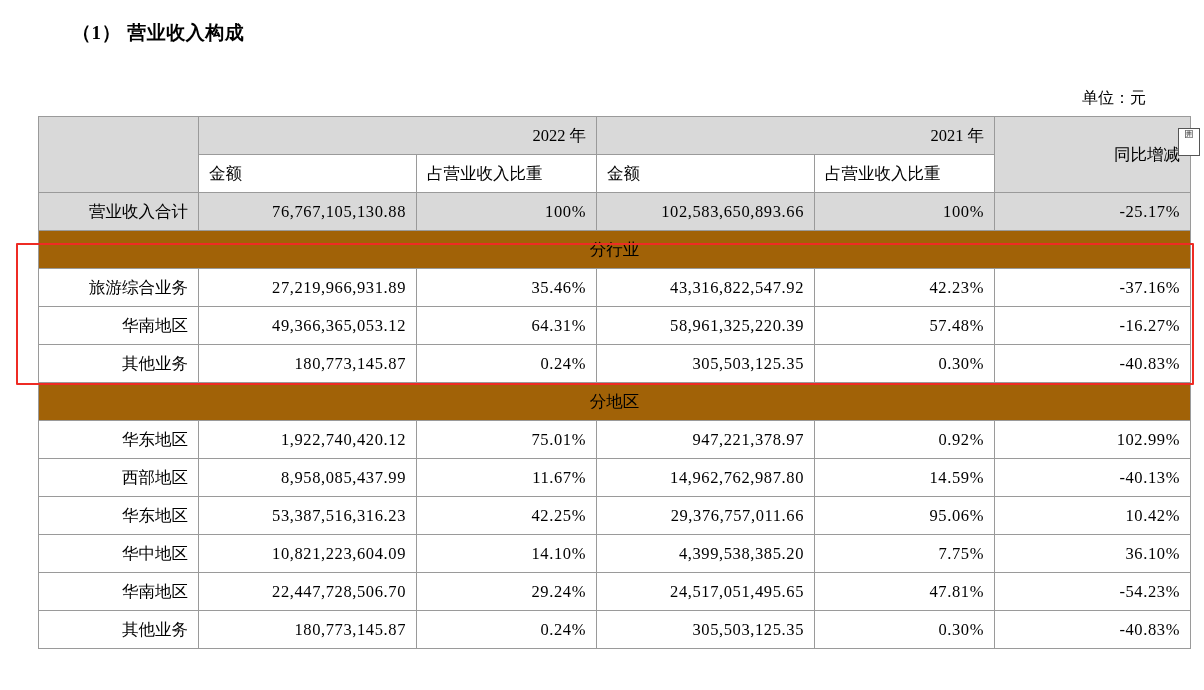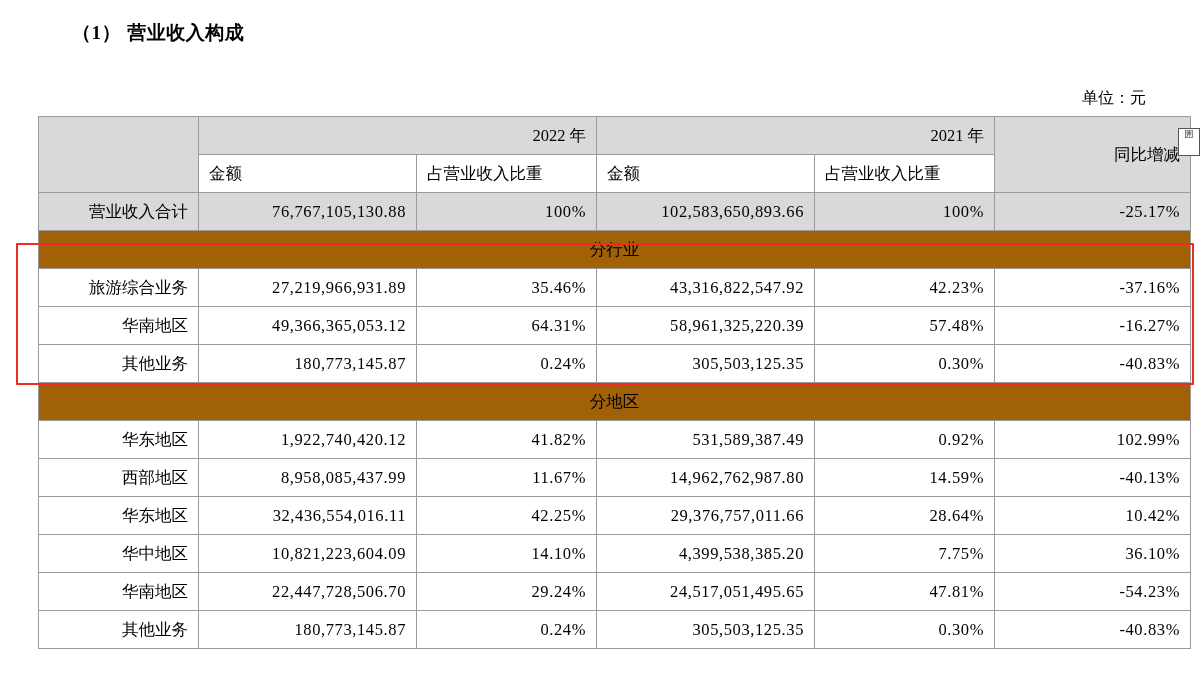--- a/index.html
+++ b/index.html
@@ -186,39 +186,39 @@
           <td class="num">305,503,125.35</td>
           <td class="num">0.30%</td>
           <td class="num">-40.83%</td>
         </tr>
         <tr class="group-row">
           <td colspan="6" class="lbl">分地区</td>
         </tr>
         <tr>
           <td class="lbl">华东地区</td>
           <td class="num">1,922,740,420.12</td>
-          <td class="num">41.82%</td>
-          <td class="num">531,589,387.49</td>
+          <td class="num">75.01%</td>
+          <td class="num">947,221,378.97</td>
           <td class="num">0.92%</td>
           <td class="num">102.99%</td>
         </tr>
         <tr>
           <td class="lbl">西部地区</td>
           <td class="num">8,958,085,437.99</td>
           <td class="num">11.67%</td>
           <td class="num">14,962,762,987.80</td>
           <td class="num">14.59%</td>
           <td class="num">-40.13%</td>
         </tr>
         <tr>
           <td class="lbl">华东地区</td>
-          <td class="num">32,436,554,016.11</td>
+          <td class="num">53,387,516,316.23</td>
           <td class="num">42.25%</td>
           <td class="num">29,376,757,011.66</td>
-          <td class="num">28.64%</td>
+          <td class="num">95.06%</td>
           <td class="num">10.42%</td>
         </tr>
         <tr>
           <td class="lbl">华中地区</td>
           <td class="num">10,821,223,604.09</td>
           <td class="num">14.10%</td>
           <td class="num">4,399,538,385.20</td>
           <td class="num">7.75%</td>
           <td class="num">36.10%</td>
         </tr>

